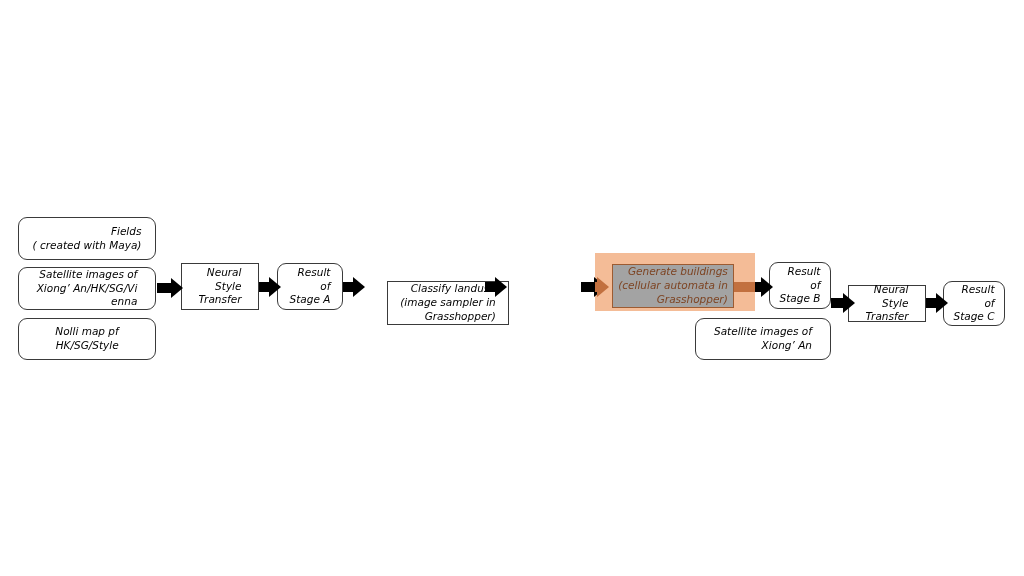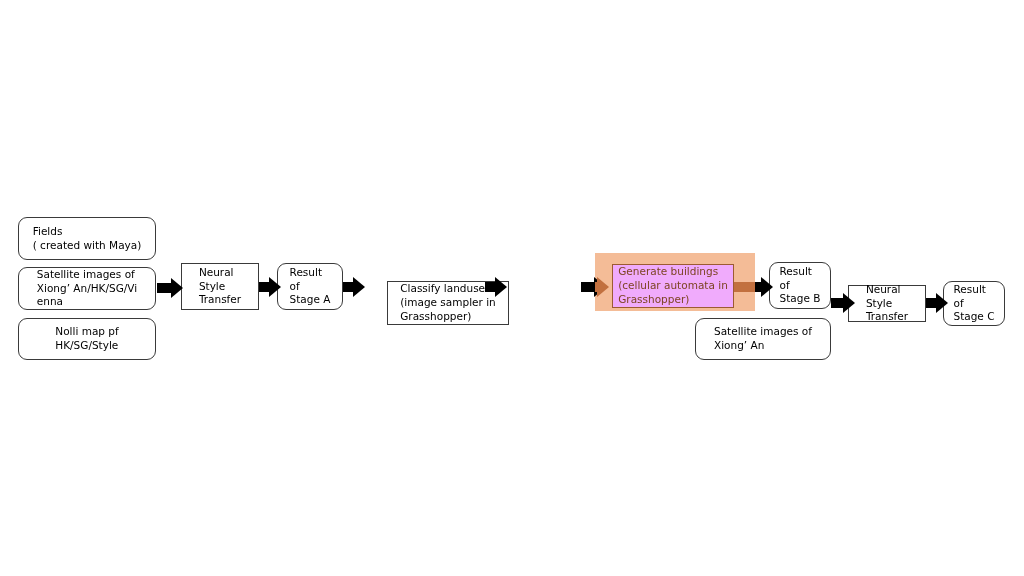--- a/index.html
+++ b/index.html
@@ -25,26 +25,27 @@
 
   
   .node {
     position: absolute;
     box-sizing: border-box;
     border: 1px solid #3a3a3a;
     background: #ffffff;
     display: flex;
     align-items: center;
     justify-content: center;
-    text-align: left;
+    text-align: right;
     font-size: 10.5px;
     line-height: 1.32;
     color: #000000;
     padding: 12px 4px;
     z-index: 3;
+    font-style: italic;
   }
   .node.rounded {
     border-radius: 9px;
   }
   .node .lbl {
     display: block;
     white-space: pre-line;
   }
 
   
@@ -72,21 +73,21 @@
   .arrow.orange .shaft { background: #c2703f; }
   .arrow.orange .head  { border-left-color: #c2703f; }
 
   
   .highlight-band {
     position: absolute;
     background: #f4bc97;
     z-index: 1;
   }
   .node.inner-highlight {
-    background: #f0abfc;
+    background: #a3a3a3;
     border: 1px solid #9c5b32;
     color: #7d4423;
     z-index: 3;
   }
 </style>
 </head>
 <body>
 
 <div id="canvas">
 

